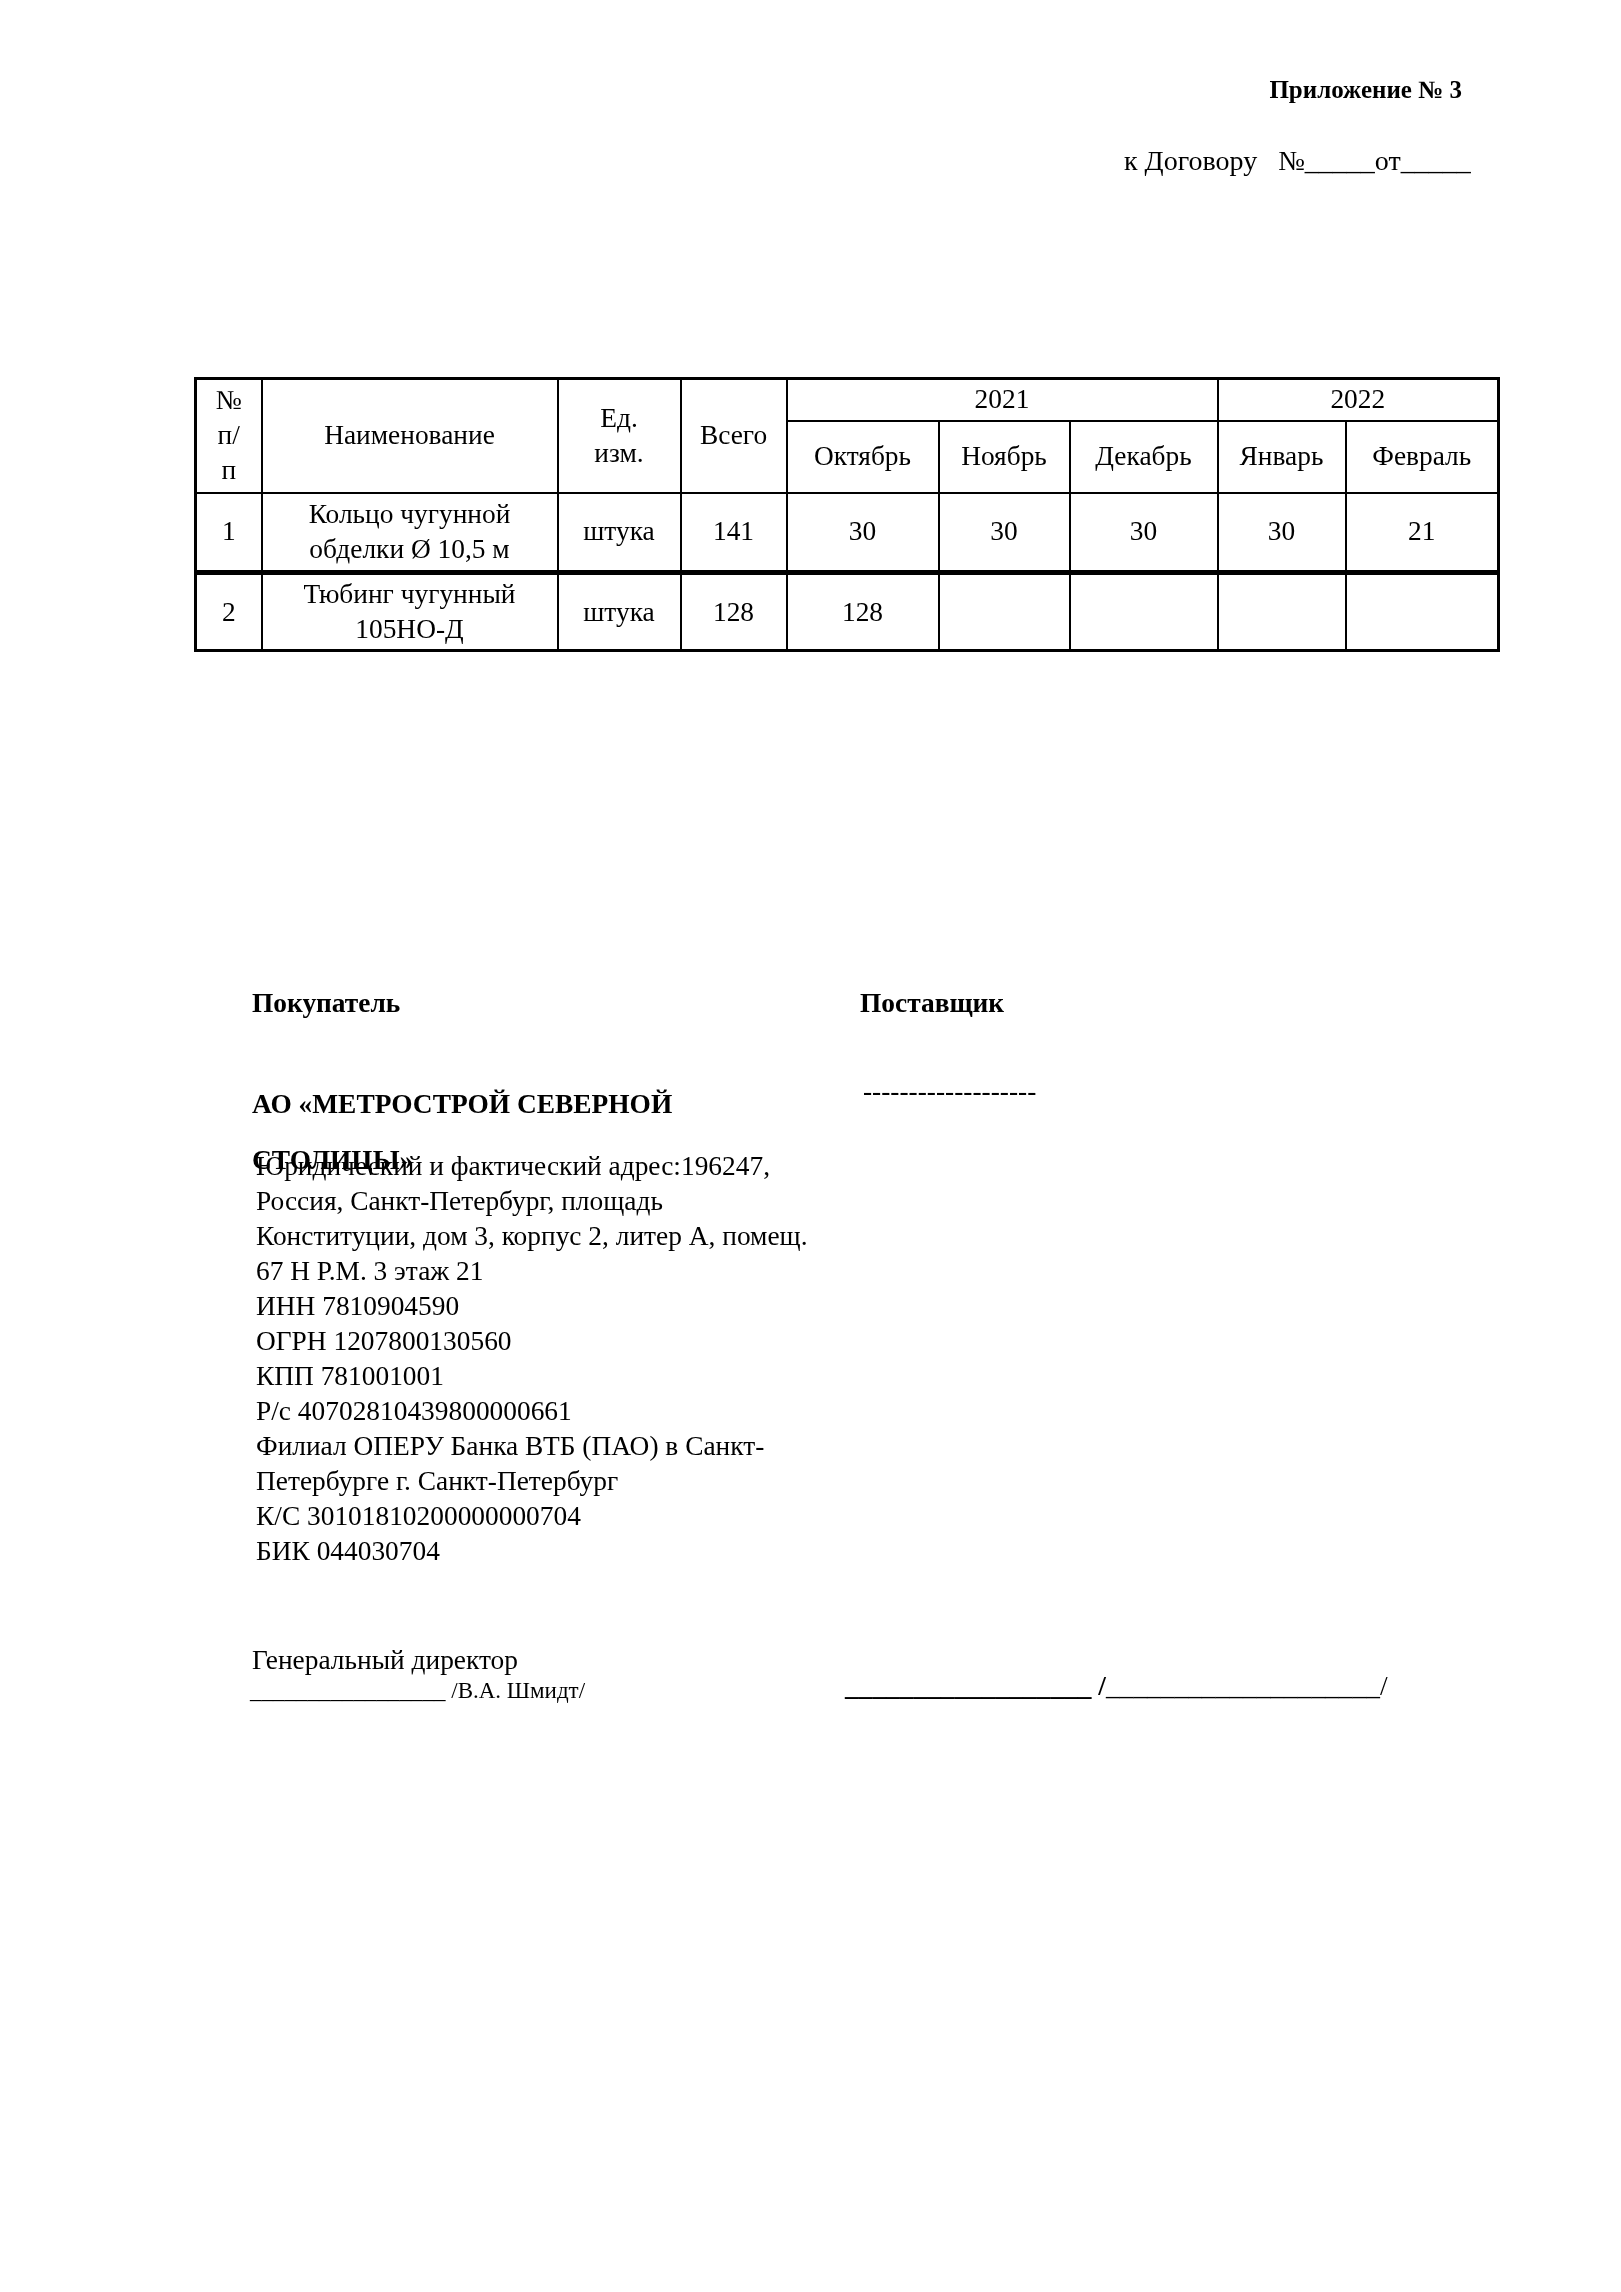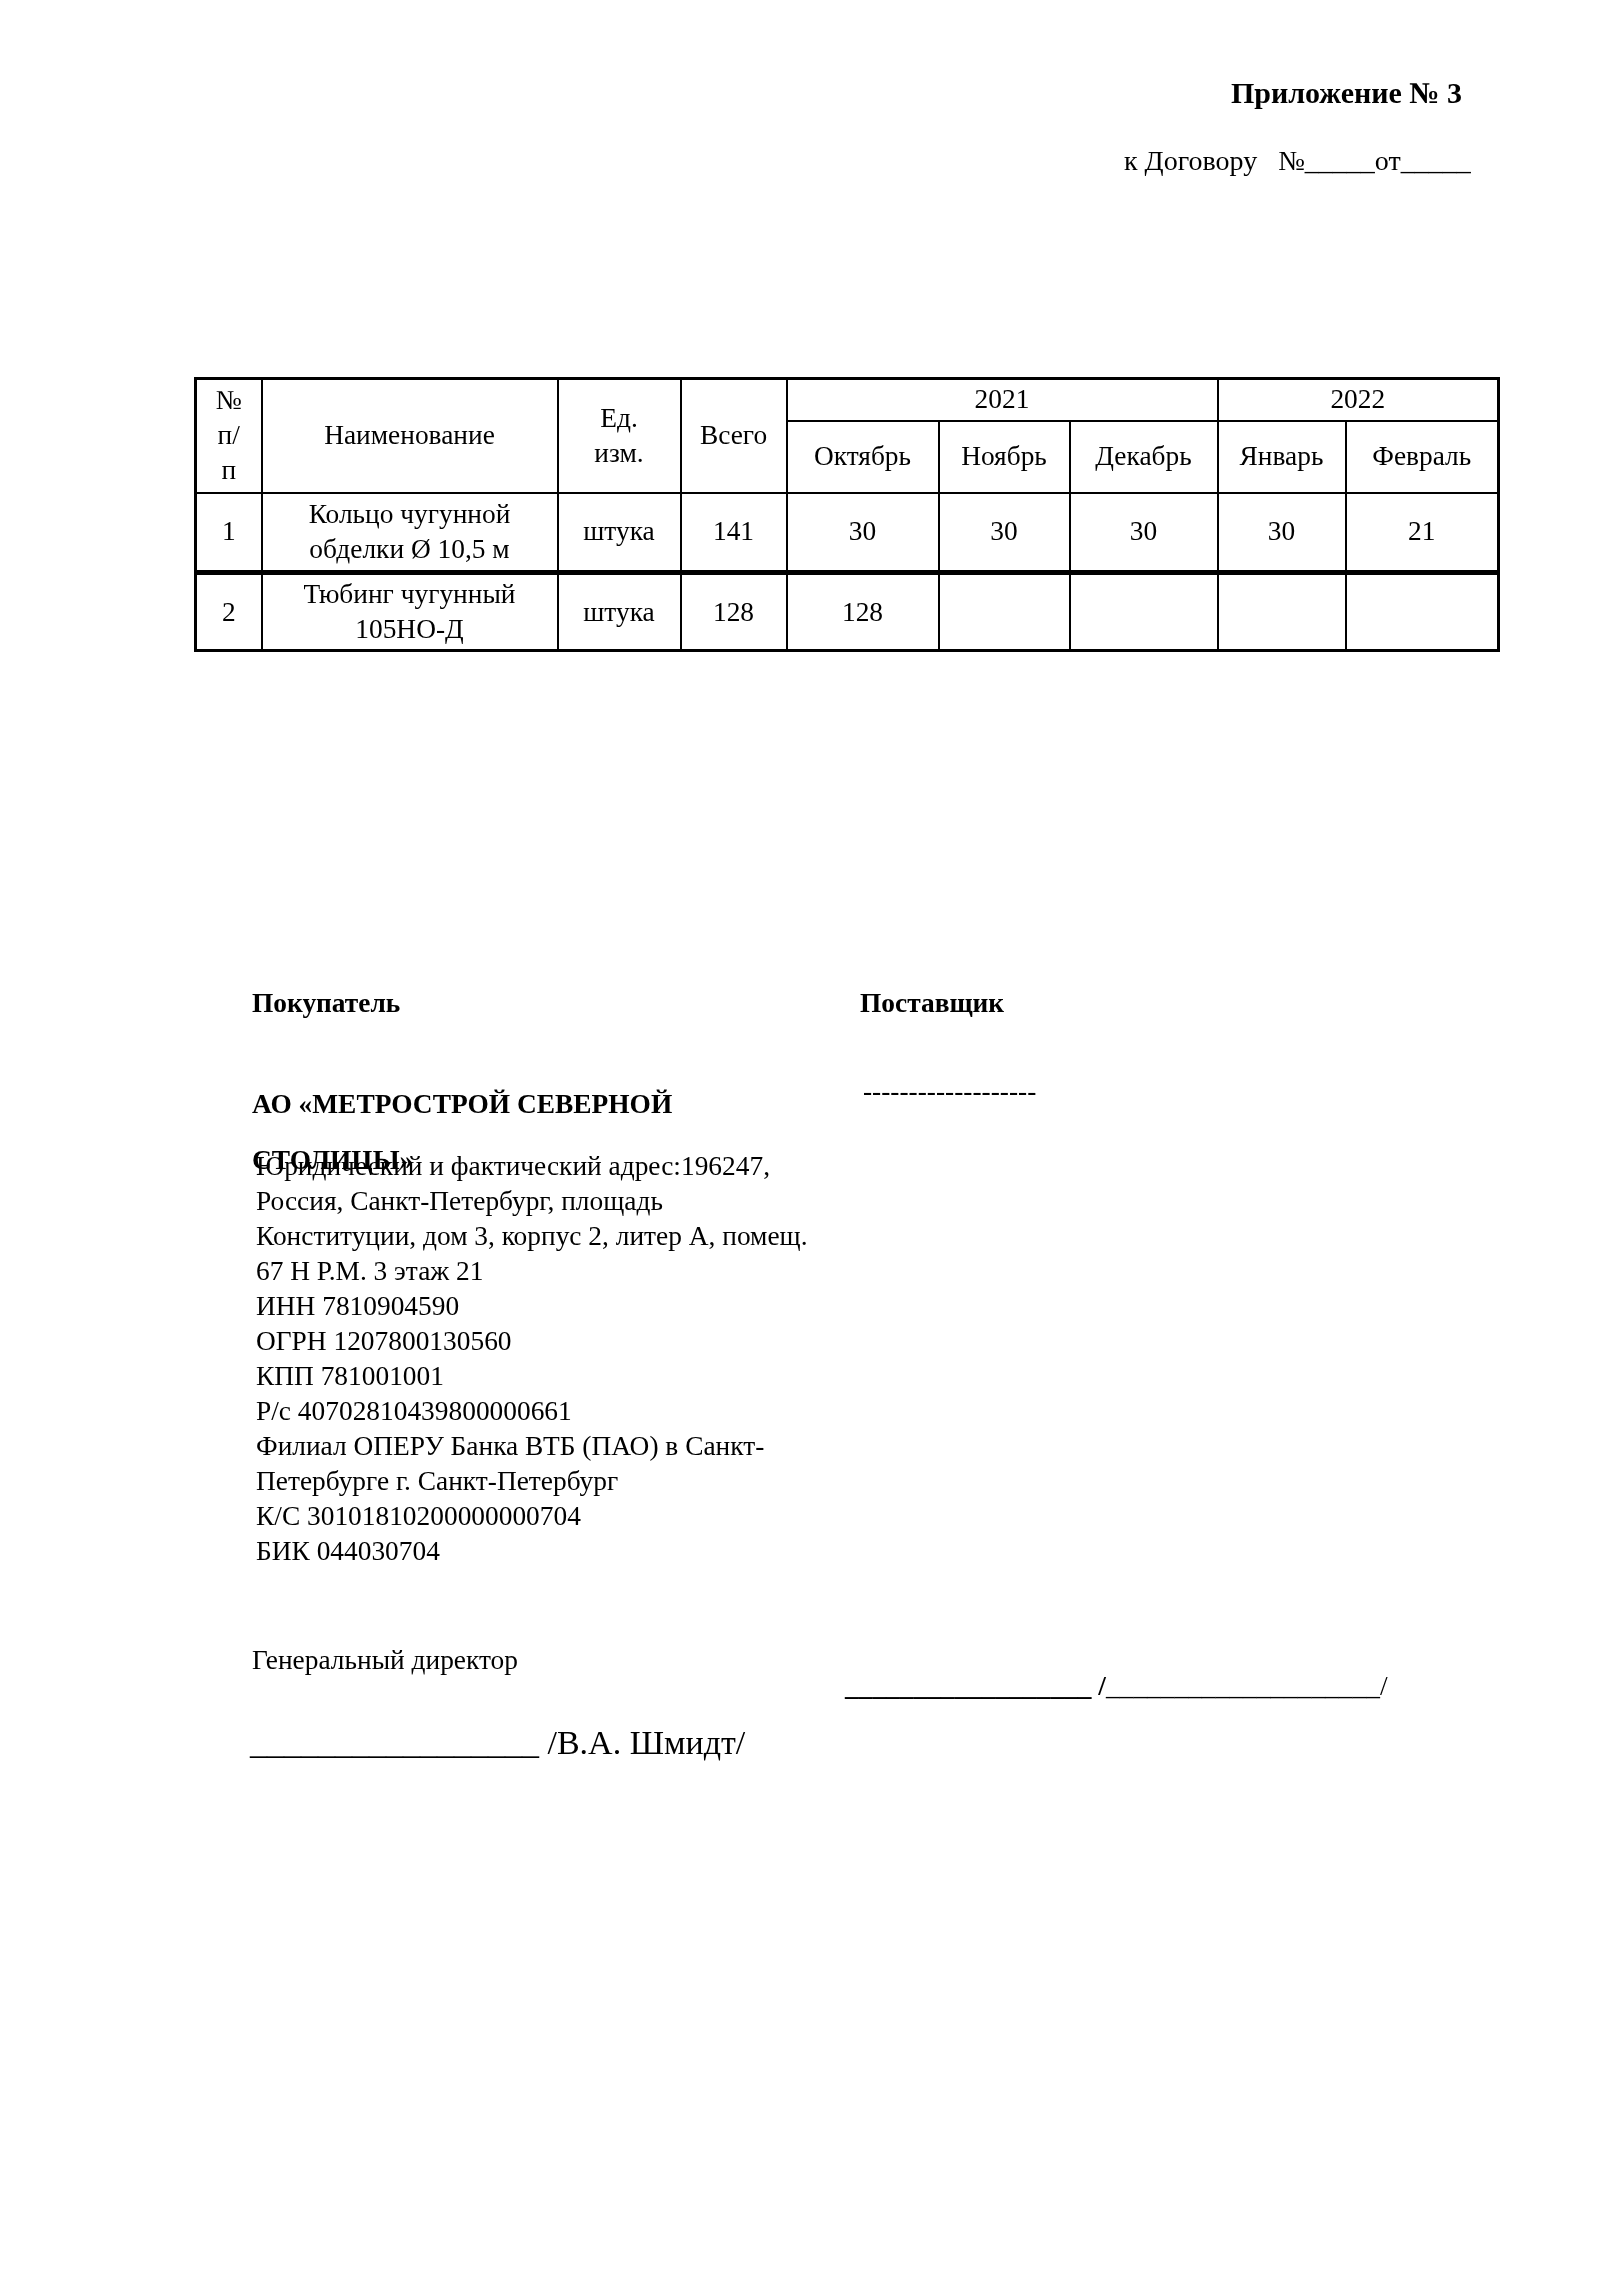--- a/index.html
+++ b/index.html
@@ -10,21 +10,21 @@
     background: #ffffff;
     color: #000000;
     font-family: "Liberation Serif", "DejaVu Serif", serif;
     overflow: hidden;
   }
   .abs { position: absolute; }
   .b { font-weight: bold; }
   .pre { white-space: pre; }
   .preline { white-space: pre-line; }
 
-  .annex        { top: 76px;  right: 159px; font-size: 30px; font-weight: bold; margin-left: 32px; }
+  .annex        { top: 76px;  right: 159px; font-size: 25px; font-weight: bold; margin-left: 32px; }
   .contract     { top: 145px; left: 1124px; font-size: 28px; }
   .doc-title    { top: 302px; left: 521px;  font-size: 37px; font-weight: bold; }
 
   table.req {
     position: absolute;
     top: 377px; left: 194px;
     border-collapse: collapse;
     table-layout: fixed;
     width: 1304px;
     font-size: 27.4px;
@@ -46,21 +46,21 @@
   tr.data-1 td  { border-bottom: 5.9px solid #000; }
   td.y2-sep     { border-left: 3.9px solid #000; }
 
   .party-label   { top: 988px; font-size: 27.4px; font-weight: bold; }
   .buyer-label   { left: 252px; text-align: right; }
   .supplier-label{ left: 860px; }
   .company       { top: 1076px; left: 252px; font-size: 27.4px; font-weight: bold; line-height: 56px; }
   .supplier-dash { top: 1076px; left: 863px; font-size: 27.4px; }
   .address       { top: 1149px; left: 256px; font-size: 27.4px; line-height: 35px; }
   .director      { top: 1629px; left: 252px; font-size: 27.4px; margin-top: 16px; }
-  .sign-left     { top: 1678px; left: 250px; font-size: 34px; margin-top: 46px; }
+  .sign-left     { top: 1678px; left: 250px; font-size: 23px; }
   .sign-right    { top: 1671px; left: 845px; font-size: 27.4px; }
 </style>
 </head>
 <body>
 
 <div class="page">
 
   <div class="abs annex">Приложение № 3</div>
   <div class="abs contract pre">к Договору   №_____от_____</div>
 

